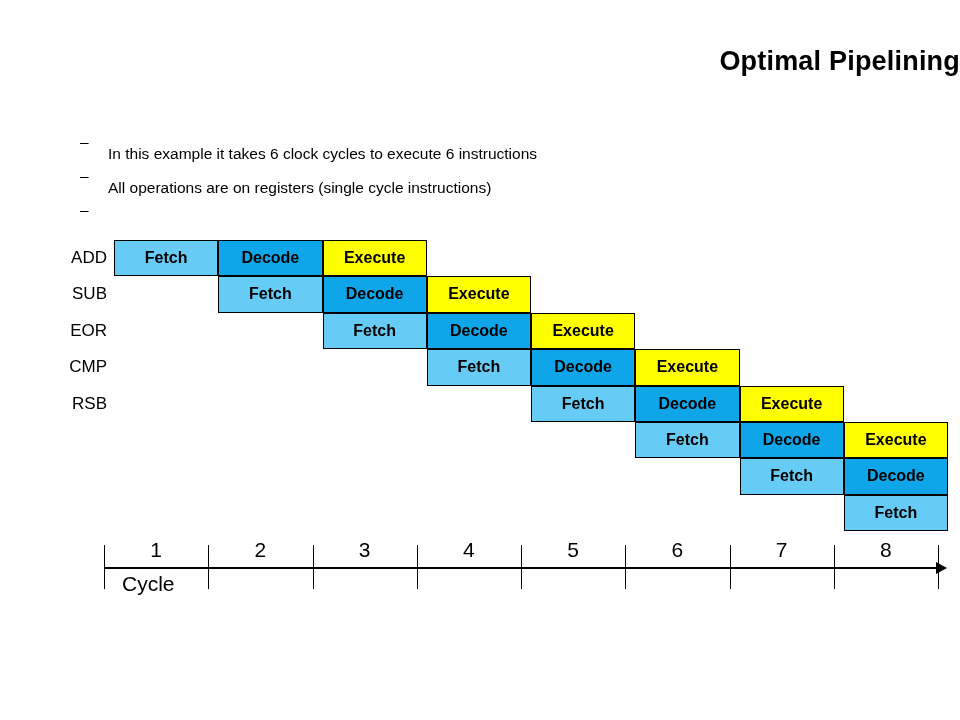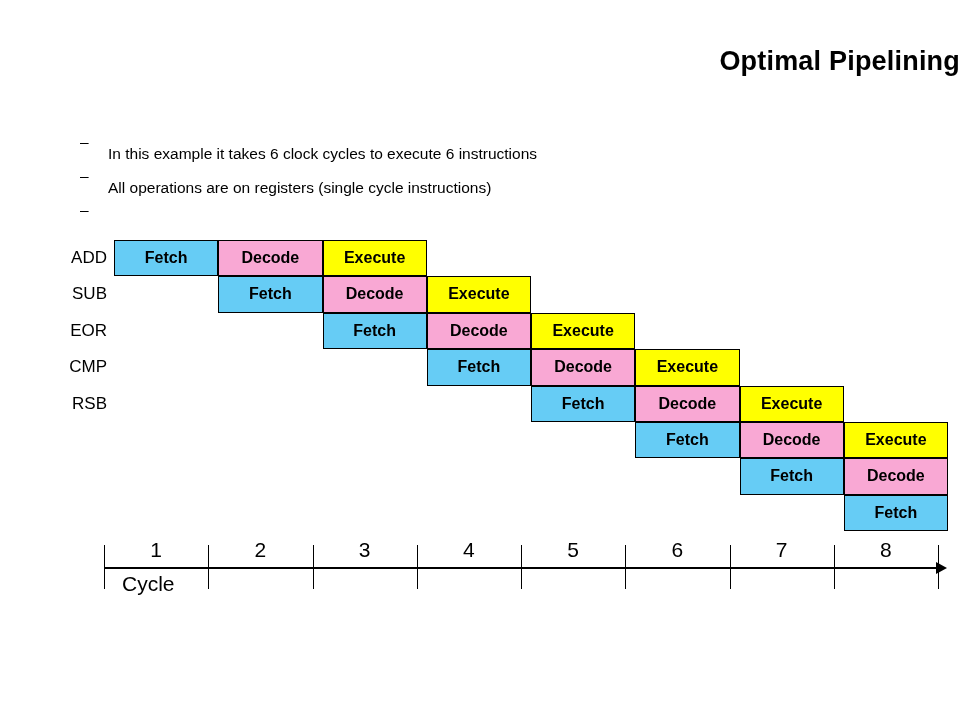--- a/index.html
+++ b/index.html
@@ -106,21 +106,21 @@
     border: 1px solid #000000;
     font-size: 16px;
     font-weight: bold;
     line-height: 34.4px;
     text-align: center;
     color: #000000;
     overflow: hidden;
     white-space: nowrap;
   }
   .stage-fetch   { background: #66CCF5; }
-  .stage-decode  { background: #f9a8d4; }
+  .stage-decode  { background: #0ea5e9; }
   .stage-execute { background: #FFFF00; }
 
   
   #axis {
     position: absolute;
     left: 104px;
     top: 538px;
     width: 846px;
     height: 70px;
   }

